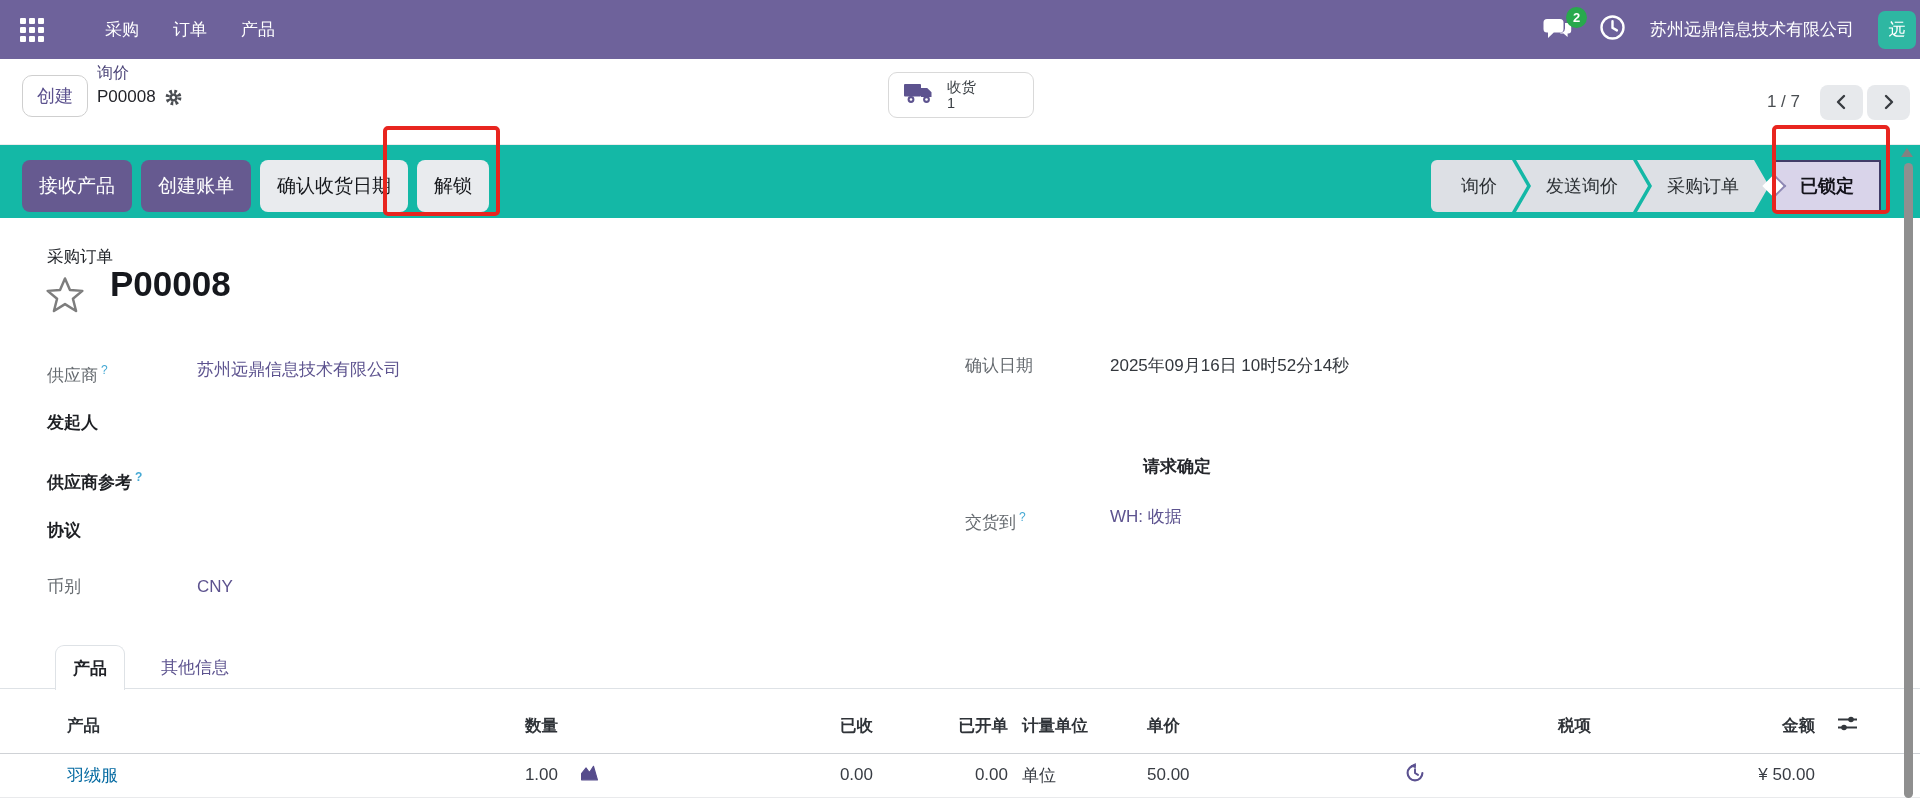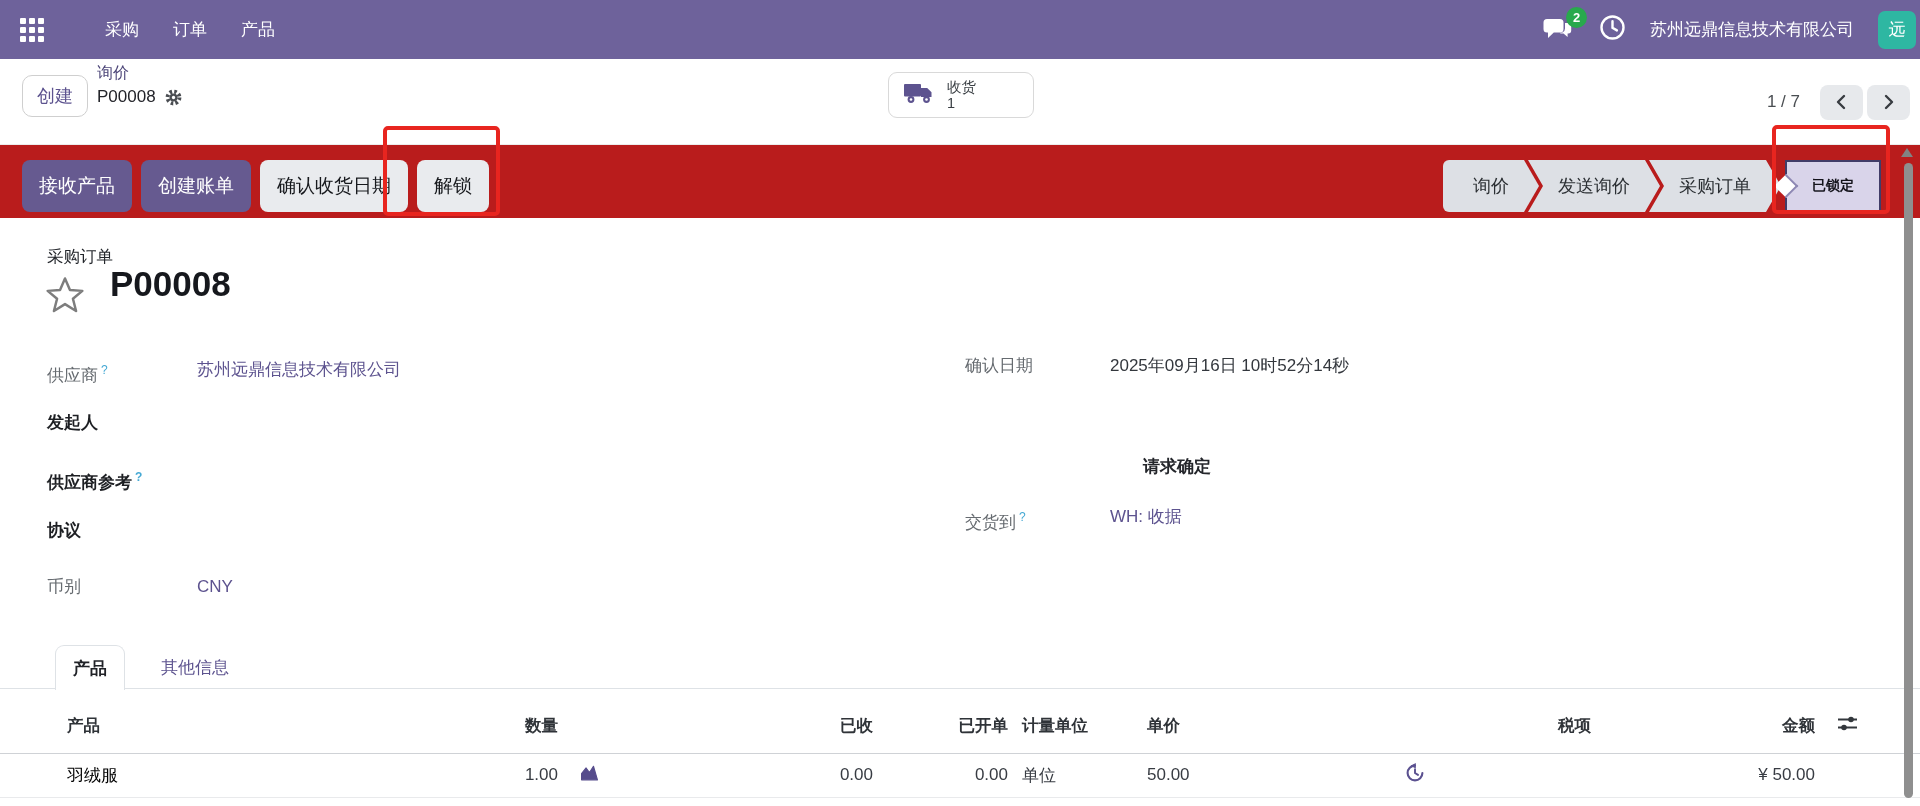--- a/index.html
+++ b/index.html
@@ -40,35 +40,35 @@
                gap:12px; padding:0 14px; cursor:pointer; }
   .smart-txt { display:flex; flex-direction:column; line-height:16px; font-size:14.5px; color:#3a3f44; }
 
   .pager { position:absolute; right:10px; top:0; height:86px; display:flex; align-items:center; gap:12px; }
   .pager-count { font-size:17px; color:#4a4e52; margin-right:8px; }
   .pager-btn { width:43px; height:35px; background:#e7e9ec; border:none; border-radius:8px;
                display:flex; align-items:center; justify-content:center; cursor:pointer; }
   .pager-btn + .pager-btn { margin-left:-8px; }
 
   
-  .action-row { position:absolute; left:0; top:145px; width:1920px; height:73px; background:#b91c1c; }
+  .action-row { position:absolute; left:0; top:145px; width:1920px; height:73px; background:#14b8a6; }
   .action-btns { position:absolute; left:22px; top:15px; display:flex; gap:9px; }
   .btn { height:52px; border:none; border-radius:8px; font-size:19px; cursor:pointer; font-family:inherit; white-space:nowrap; }
   .btn-primary { background:#665a90; color:#fff; padding:0 17px; }
   .btn-secondary { background:#e9ebee; color:#17191d; padding:0 17px; }
 
   .statusbar { position:absolute; right:39px; top:15px; display:flex; align-items:center; }
   .sb-step { display:flex; align-items:center; height:52px; padding:0 30px; background:#dde0e5;
              font-size:18px; color:#2b2f33; cursor:pointer; }
   .sb-first { clip-path:polygon(0 0,calc(100% - 15px) 0,100% 50%,calc(100% - 15px) 100%,0 100%);
               border-radius:6px 0 0 6px; }
   .sb-notch { clip-path:polygon(0 0,calc(100% - 15px) 0,100% 50%,calc(100% - 15px) 100%,0 100%,15px 50%);
               margin-left:-11px; }
   .sb-active { display:flex; align-items:center; height:52px; padding:4px 25px; margin-left:4px;
-               background:#d9d4ea; border:2px solid #413c68; font-weight:700; font-size:14px;
+               background:#d9d4ea; border:2px solid #413c68; font-weight:700; font-size:18px;
                color:#14131b; position:relative; cursor:pointer; }
   .sb-active::before { content:""; position:absolute; left:0; top:50%; width:15px; height:15px; background:#fff;
                border-top:2px solid #8d87b4; border-right:2px solid #8d87b4;
                transform:translate(-54%,-50%) rotate(45deg); }
 
   
   .anno { position:absolute; border:4px solid #e8251f; border-radius:5px; z-index:60; pointer-events:none; }
   .anno-unlock { left:383px; top:126px; width:117px; height:90px; }
   .anno-locked { left:1772px; top:125px; width:118px; height:89px; }
 
@@ -100,21 +100,21 @@
   .otable { position:absolute; left:47px; top:698px; width:1830px; border-collapse:collapse; table-layout:fixed; }
   .otable th { height:55px; vertical-align:middle; font-size:16.5px; font-weight:700; color:#2f3338; }
   .otable td { height:44px; vertical-align:middle; font-size:17px; color:#383c43; }
   .c-left { text-align:left; padding-left:20px; }
   .c-right { text-align:right; padding-right:14px; }
   .c-price { text-align:left; padding-right:20px; }
   .c-amount { text-align:right; padding-right:2px; }
   .c-center { }
   .c-uom { text-align:left; }
   .c-icon { text-align:left; padding-left:8px; }
-  .prod-link { color:#000000; cursor:pointer; }
+  .prod-link { color:#0369a1; cursor:pointer; }
 
   
   .scroll-up { position:absolute; right:7px; top:148px; width:0; height:0;
                border-left:6px solid transparent; border-right:6px solid transparent;
                border-bottom:9px solid #828282; cursor:pointer; }
   .scroll-thumb { position:absolute; right:7px; top:163px; width:9px; height:635px;
                   background:#8f8f8f; border-radius:5px; cursor:pointer; }
 </style>
 </head>
 <body>

